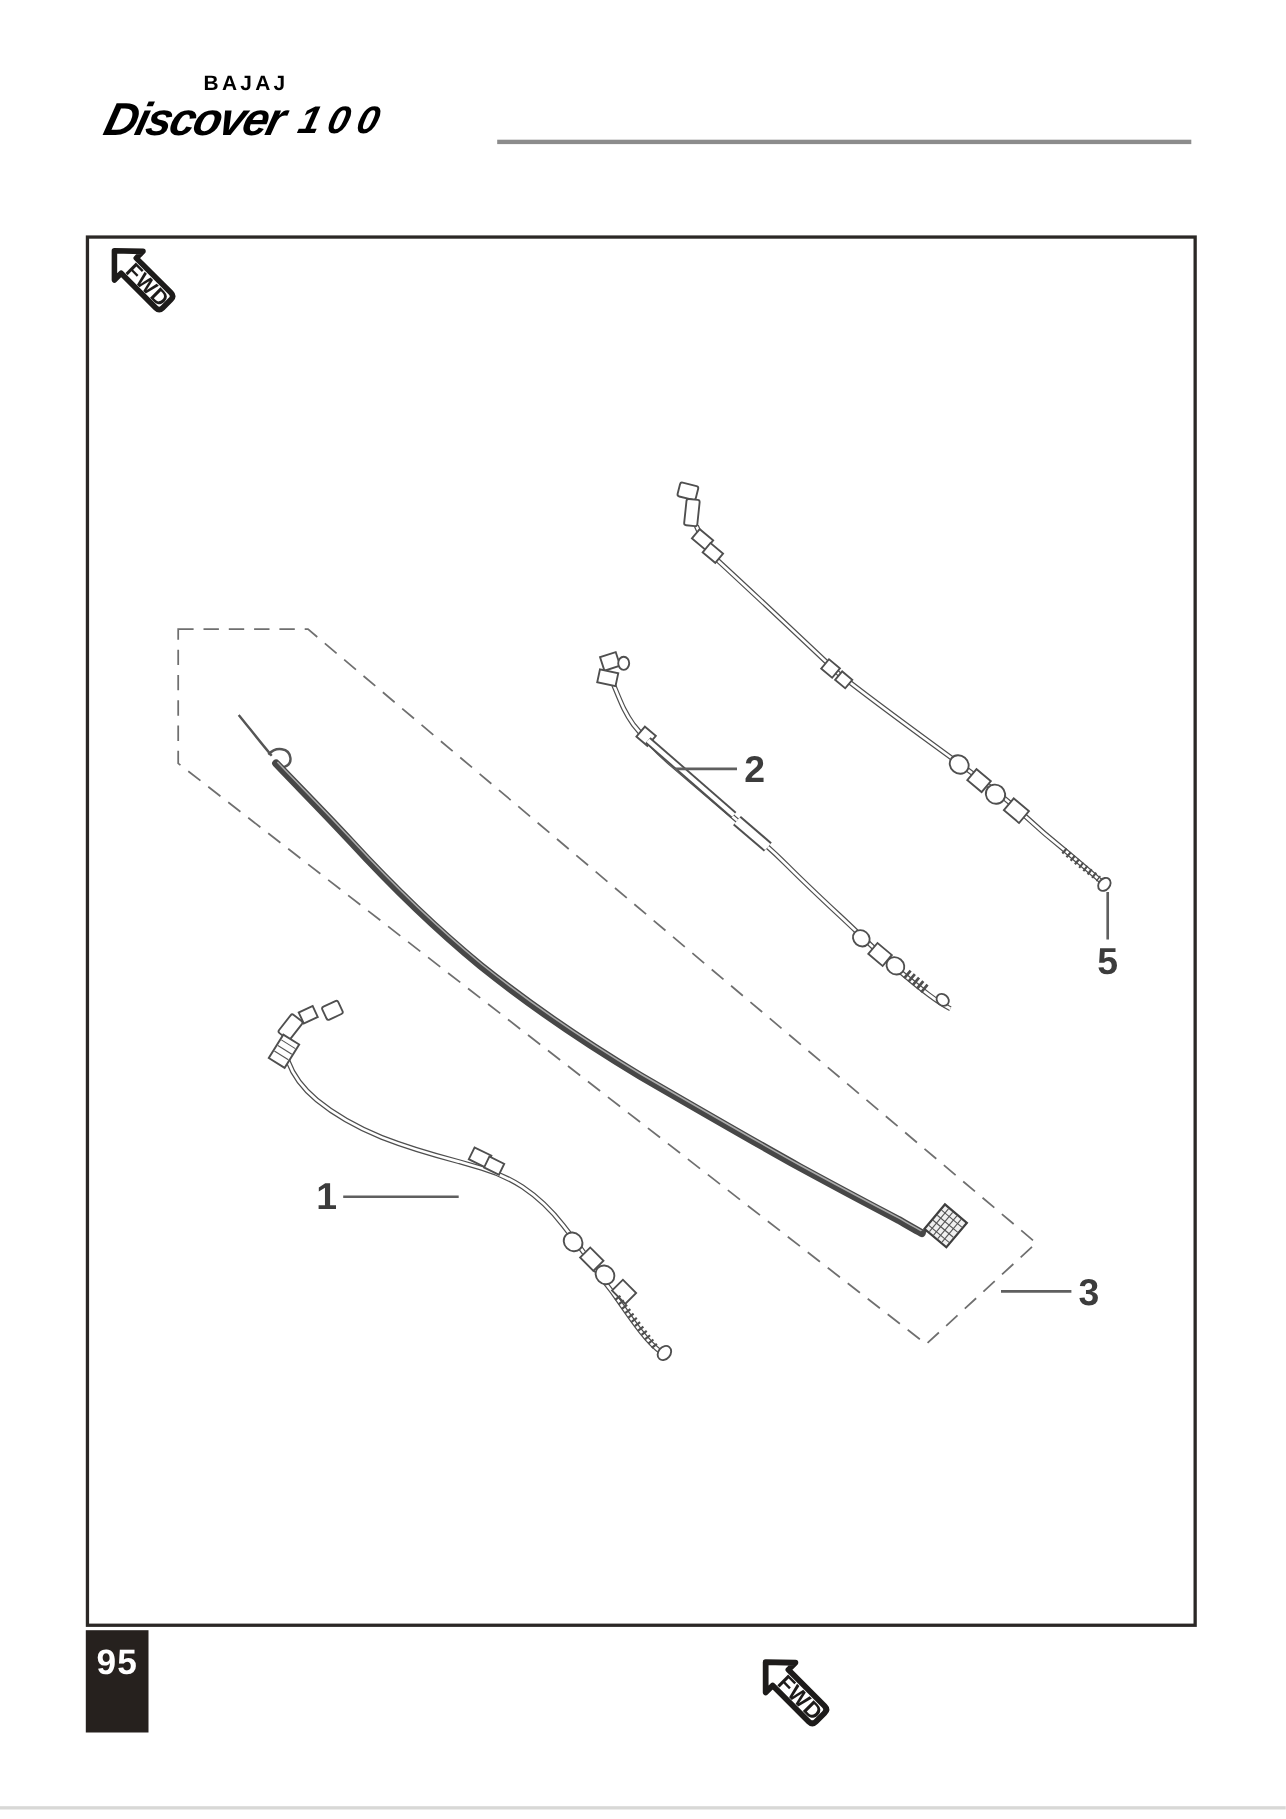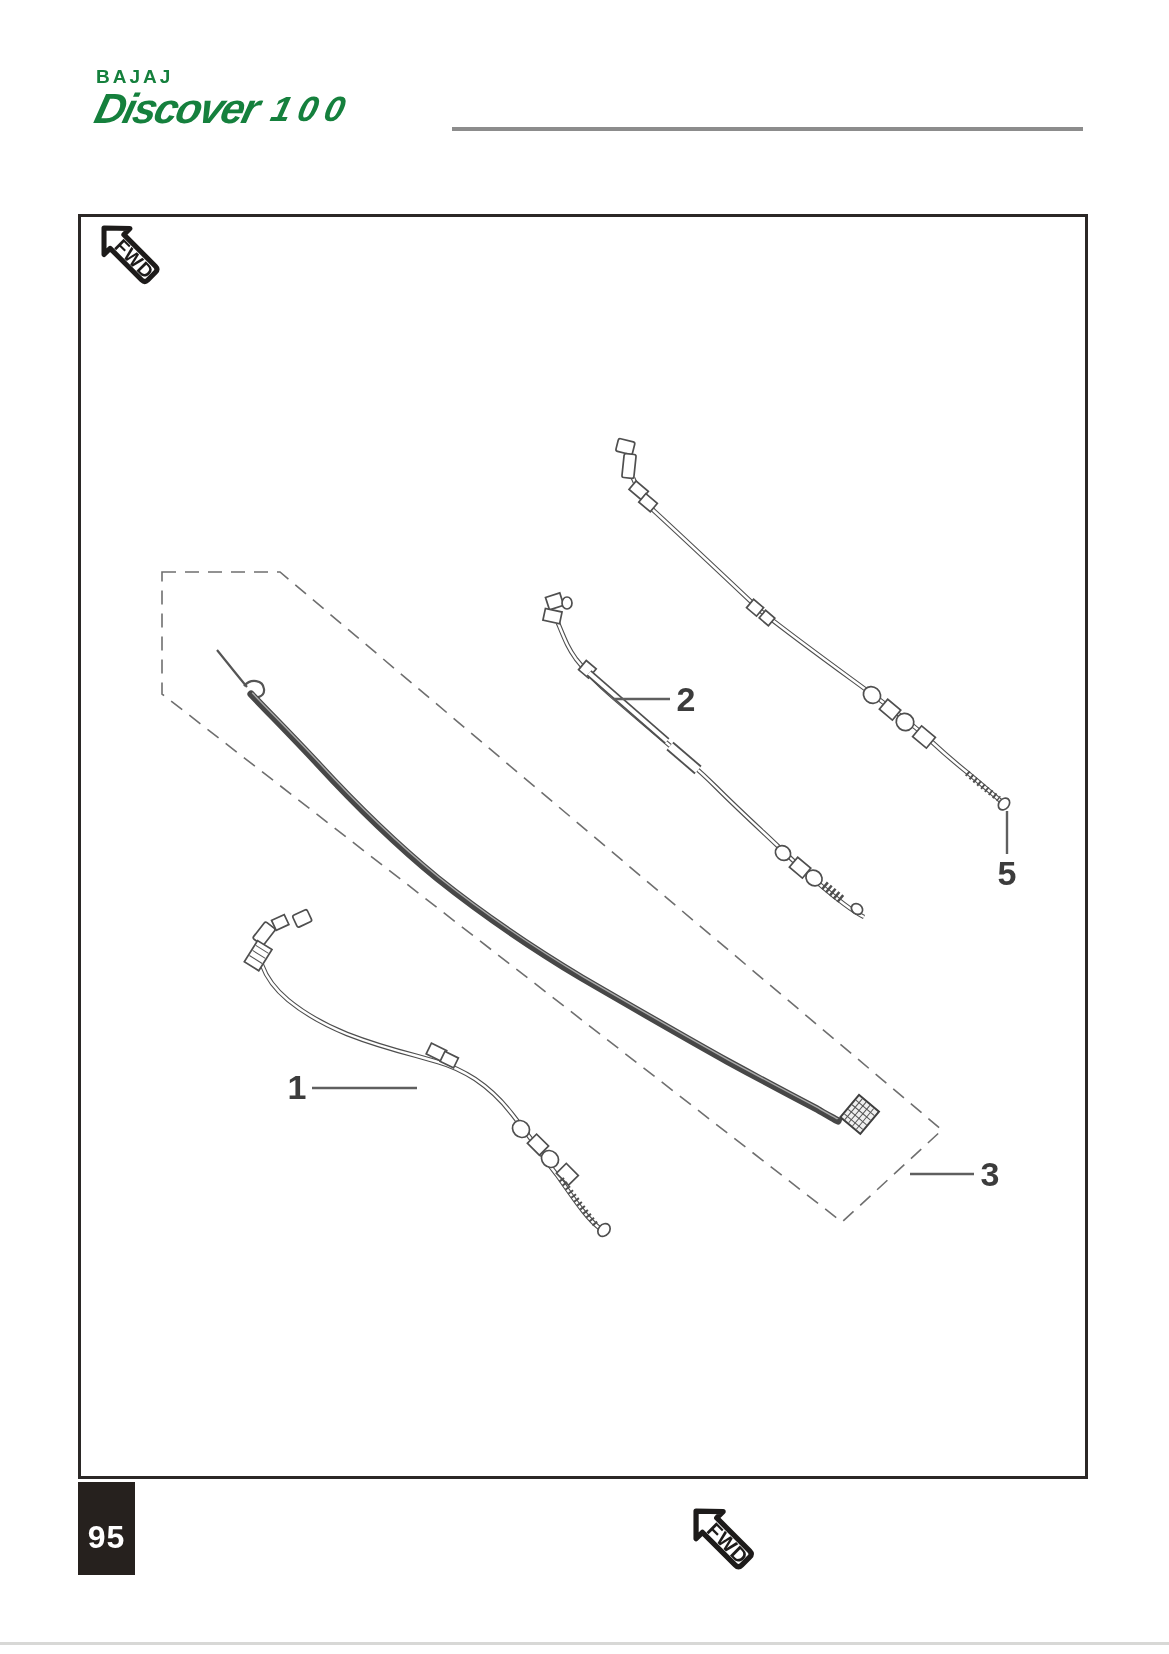--- a/index.html
+++ b/index.html
@@ -1,20 +1,20 @@
 <!DOCTYPE html>
 <html><head>
 <meta charset="utf-8">
 <style>
   html,body { margin:0; padding:0; background:#ffffff; }
   .page { position:relative; width:1169px; height:1654px; background:#ffffff;
           font-family:"Liberation Sans", sans-serif; overflow:hidden; }
 
   
-  .brand { position:absolute; left:96px; top:66px; color:#15803d; }
+  .brand { position:absolute; left:96px; top:66px; color:#000000;text-align:center; }
   .brand-name { font-size:19px; font-weight:bold; letter-spacing:3px; }
   .brand-model { margin-top:0px; white-space:nowrap; }
   .model-script { display:inline-block; font-weight:bold; font-style:italic;
                   font-size:42px; letter-spacing:-2px; transform:skewX(-14deg);
                   line-height:1.0; }
   .model-number { display:inline-block; font-weight:bold; font-style:italic;
                   font-size:35px; letter-spacing:7px; transform:skewX(-14deg);
                   margin-left:10px; vertical-align:2px; }
   .logo-rule { position:absolute; left:452px; top:127px; width:631px; height:4px;
                background:#8c8c8c; }
@@ -42,21 +42,21 @@
   .callout { font-size:34px; font-weight:600; fill:#3c3c3c;
              font-family:"Liberation Sans", sans-serif; }
   .dash { fill:none; stroke:#6f6f6f; stroke-width:1.6; stroke-dasharray:14 9; }
   .fwd-outline { fill:#ffffff; stroke:#1d1b1a; stroke-width:7; stroke-linejoin:round; }
   .fwd-text { font-size:27px; font-weight:bold; fill:#1d1b1a; letter-spacing:1px;
               font-family:"Liberation Sans", sans-serif; }
 
   
   .page-number-box { position:absolute; left:78px; top:1482px; width:57px; height:93px;
                      background:#26211e; color:#ffffff; text-align:center; }
-  .page-number-box span { display:block; margin-top:37px; font-size:32px;
+  .page-number-box span { display:block; margin-top:11px; font-size:32px;
                           font-weight:bold; letter-spacing:1px; }
   .footer { position:absolute; left:672px; top:1496px; height:88px;
             display:flex; align-items:center; gap:14px; }
   .footer-caption { font-size:30px; font-weight:bold; color:#2b2724;
                     word-spacing:10px; letter-spacing:0.3px; }
   .page-edge { position:absolute; left:0; top:1642px; width:100%; height:3px;
                background:#d8d8d6; }
 </style>
 </head>
 <body>

